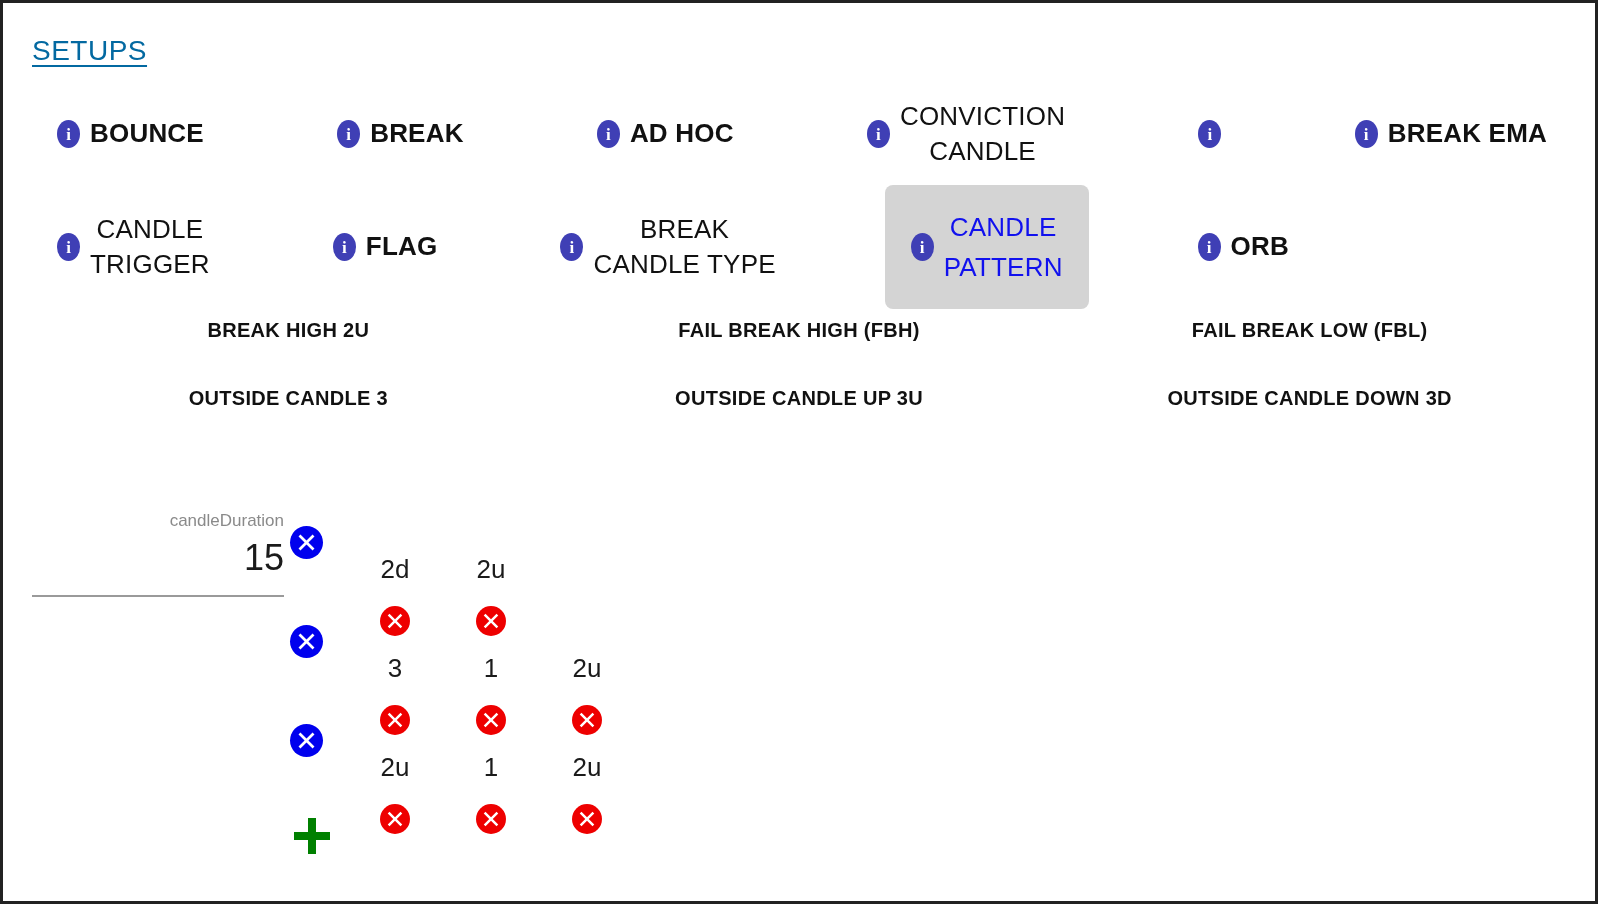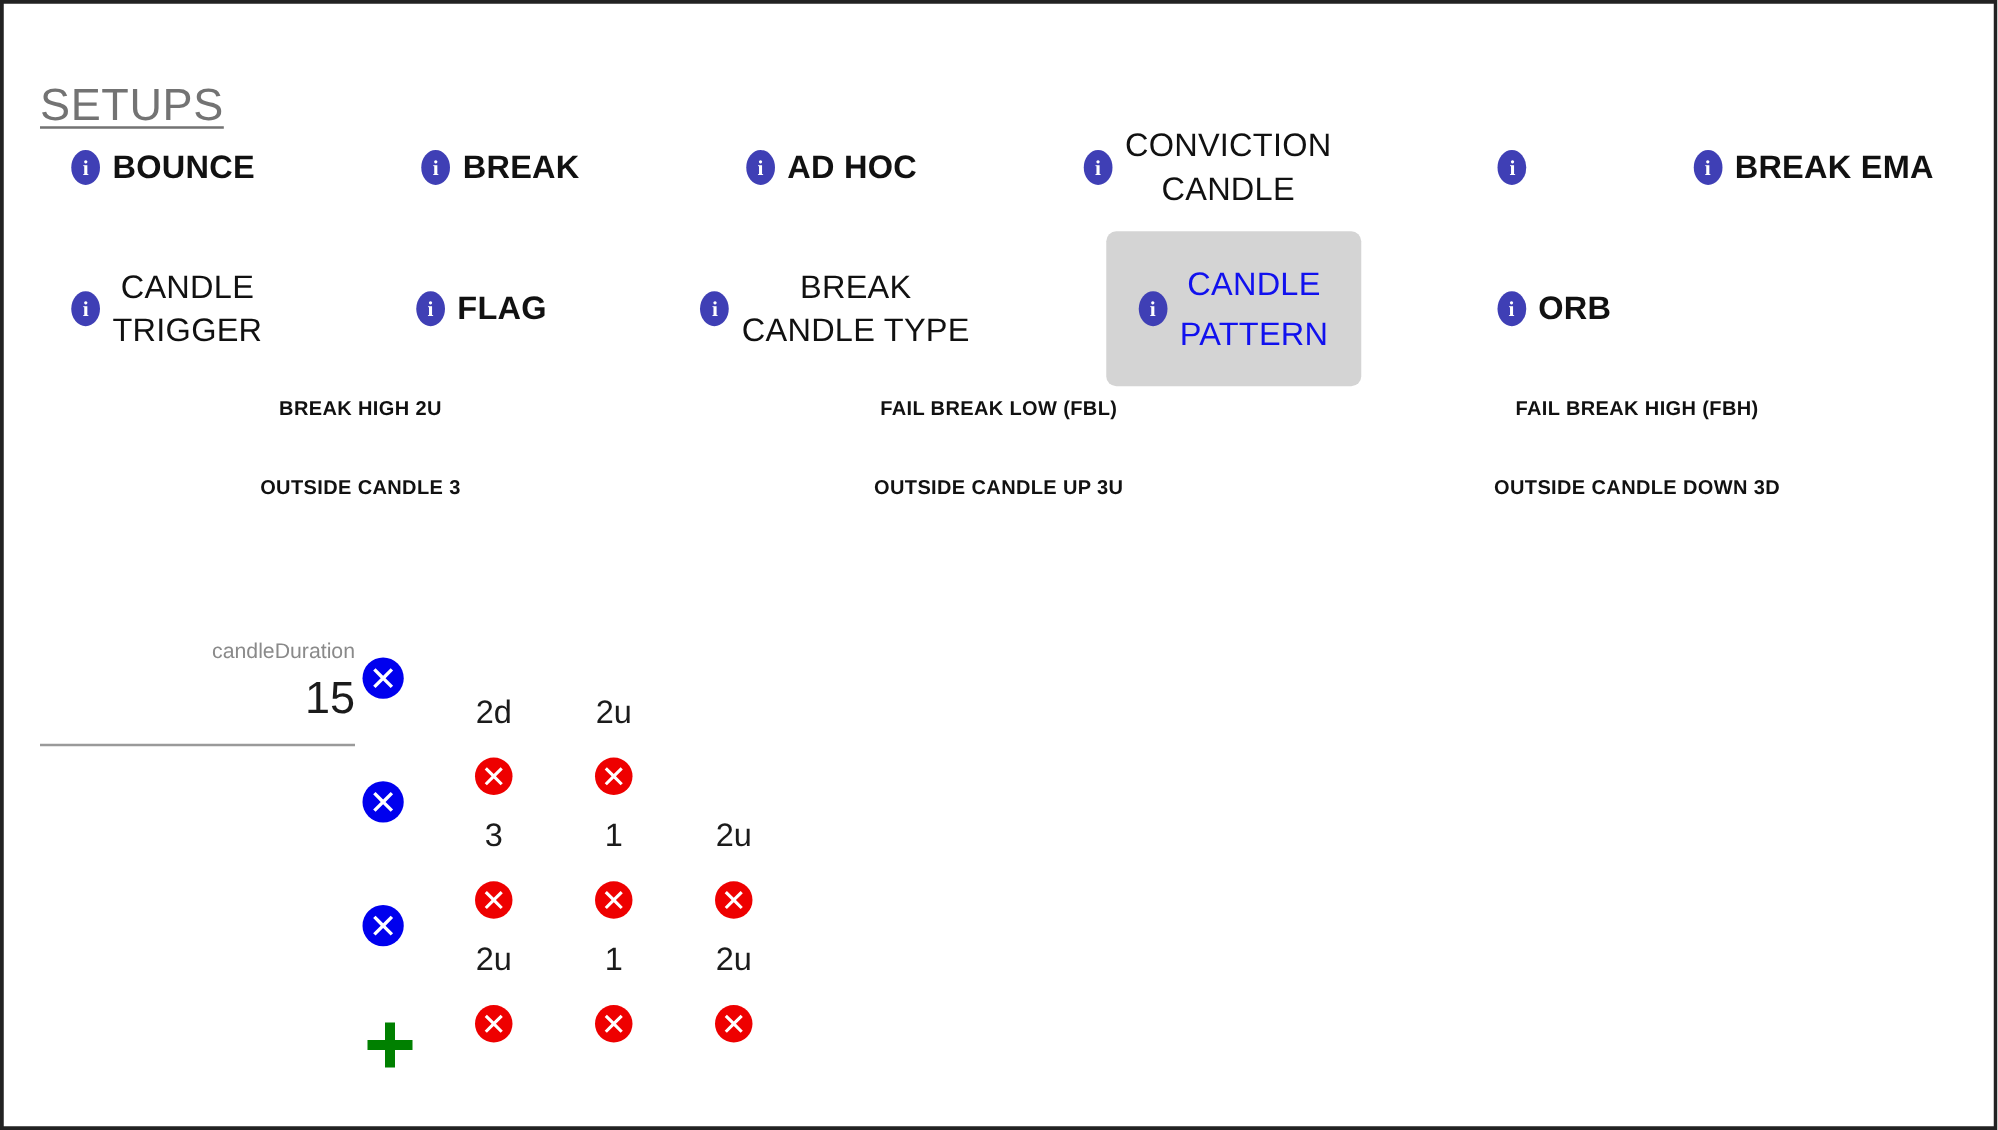--- a/index.html
+++ b/index.html
@@ -19,28 +19,27 @@
     background: #ffffff;
     border: 3px solid #222222;
     overflow: hidden;
   }
 
   
   .page-title {
     position: absolute;
     left: 29px;
     top: 32px;
-    font-size: 36px;
-    font-weight: 400;
-    color: #737373;
+    font-size: 28px;
+    font-weight: 400;
+    color: #0369a1;
     letter-spacing: 0.5px;
     text-decoration: underline;
     text-underline-offset: 5px;
     text-decoration-thickness: 2px;
-    margin-top: 28px;
   }
 
   
   .setup-row {
     position: absolute;
     display: flex;
     align-items: center;
     box-sizing: border-box;
   }
   #setup-row-1 {
@@ -113,21 +112,21 @@
     position: absolute;
     left: 30px;
     top: 316px;
     width: 1532px;
     display: grid;
     grid-template-columns: repeat(3, 1fr);
     row-gap: 45px;
   }
   .pattern-cell {
     text-align: center;
-    font-size: 16px;
+    font-size: 20px;
     font-weight: 700;
     color: #111111;
     letter-spacing: 0.3px;
     cursor: pointer;
   }
 
   
   #duration-field {
     position: absolute;
     left: 29px;
@@ -267,22 +266,22 @@
 PATTERN</span>
       </div>
       <div class="setup-item">
         <span class="info-icon">i</span>
         <span class="setup-label">ORB</span>
       </div>
     </div>
 
   <div id="pattern-grid">
       <div class="pattern-cell">BREAK HIGH 2U</div>
+      <div class="pattern-cell">FAIL BREAK HIGH (FBH)</div>
       <div class="pattern-cell">FAIL BREAK LOW (FBL)</div>
-      <div class="pattern-cell">FAIL BREAK HIGH (FBH)</div>
       <div class="pattern-cell">OUTSIDE CANDLE 3</div>
       <div class="pattern-cell">OUTSIDE CANDLE UP 3U</div>
       <div class="pattern-cell">OUTSIDE CANDLE DOWN 3D</div>
     </div>
 
   <div id="duration-field">
     <div class="field-label">candleDuration</div>
     <div class="field-value">15</div>
     <div class="field-underline"></div>
   </div>

